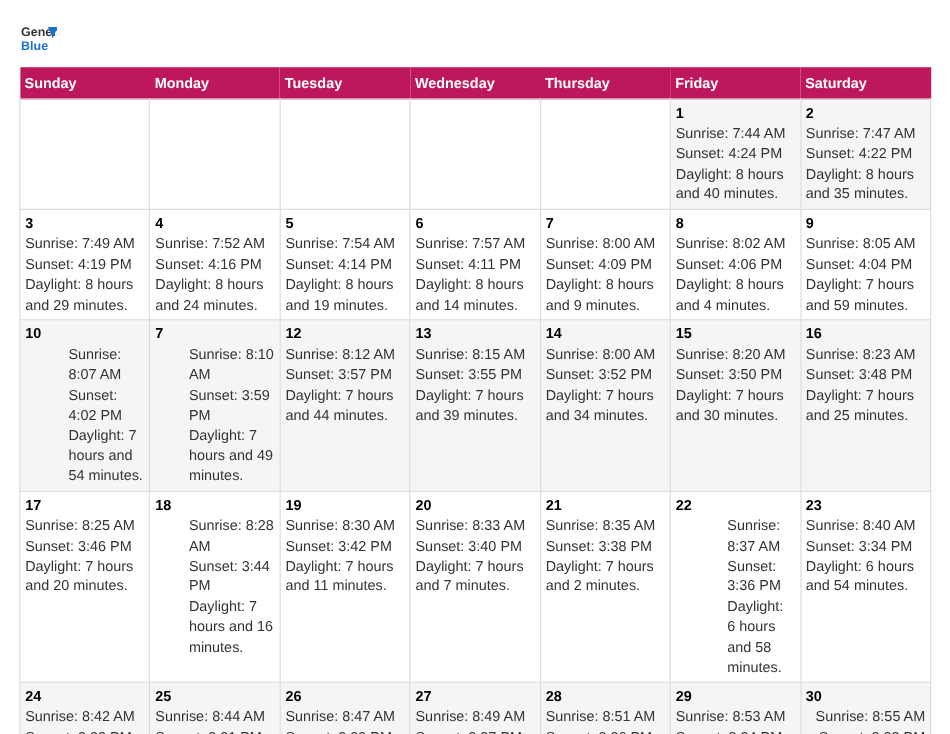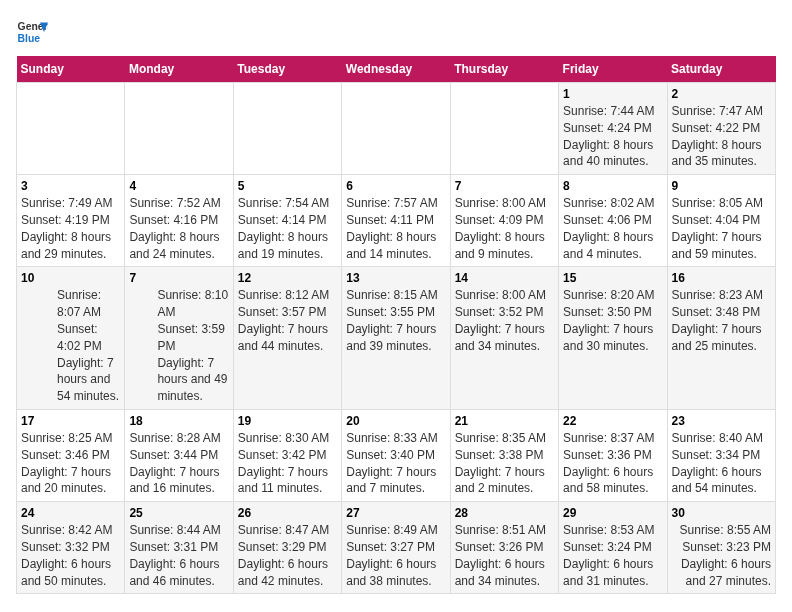--- a/index.html
+++ b/index.html
@@ -218,21 +218,21 @@
       </tr>
       <tr>
         <td>
           <span class="day-number">17</span>
           <div class="day-info" style="white-space: pre-line;">Sunrise: 8:25 AM
 Sunset: 3:46 PM
 Daylight: 7 hours and 20 minutes.</div>
         </td>
         <td>
           <span class="day-number">18</span>
-          <div class="day-info" style="white-space: pre-line;">Sunrise: 8:28 AM
+          <div class="day-info" style="white-space: pre-line; margin-left: 28px;">Sunrise: 8:28 AM
 Sunset: 3:44 PM
 Daylight: 7 hours and 16 minutes.</div>
         </td>
         <td>
           <span class="day-number">19</span>
           <div class="day-info" style="white-space: pre-line;">Sunrise: 8:30 AM
 Sunset: 3:42 PM
 Daylight: 7 hours and 11 minutes.</div>
         </td>
         <td>
@@ -242,21 +242,21 @@
 Daylight: 7 hours and 7 minutes.</div>
         </td>
         <td>
           <span class="day-number">21</span>
           <div class="day-info" style="white-space: pre-line;">Sunrise: 8:35 AM
 Sunset: 3:38 PM
 Daylight: 7 hours and 2 minutes.</div>
         </td>
         <td>
           <span class="day-number">22</span>
-          <div class="day-info" style="white-space: pre-line;">Sunrise: 8:37 AM
+          <div class="day-info" style="white-space: pre-line; margin-left: 43px;">Sunrise: 8:37 AM
 Sunset: 3:36 PM
 Daylight: 6 hours and 58 minutes.</div>
         </td>
         <td>
           <span class="day-number">23</span>
           <div class="day-info" style="white-space: pre-line;">Sunrise: 8:40 AM
 Sunset: 3:34 PM
 Daylight: 6 hours and 54 minutes.</div>
         </td>
       </tr>

